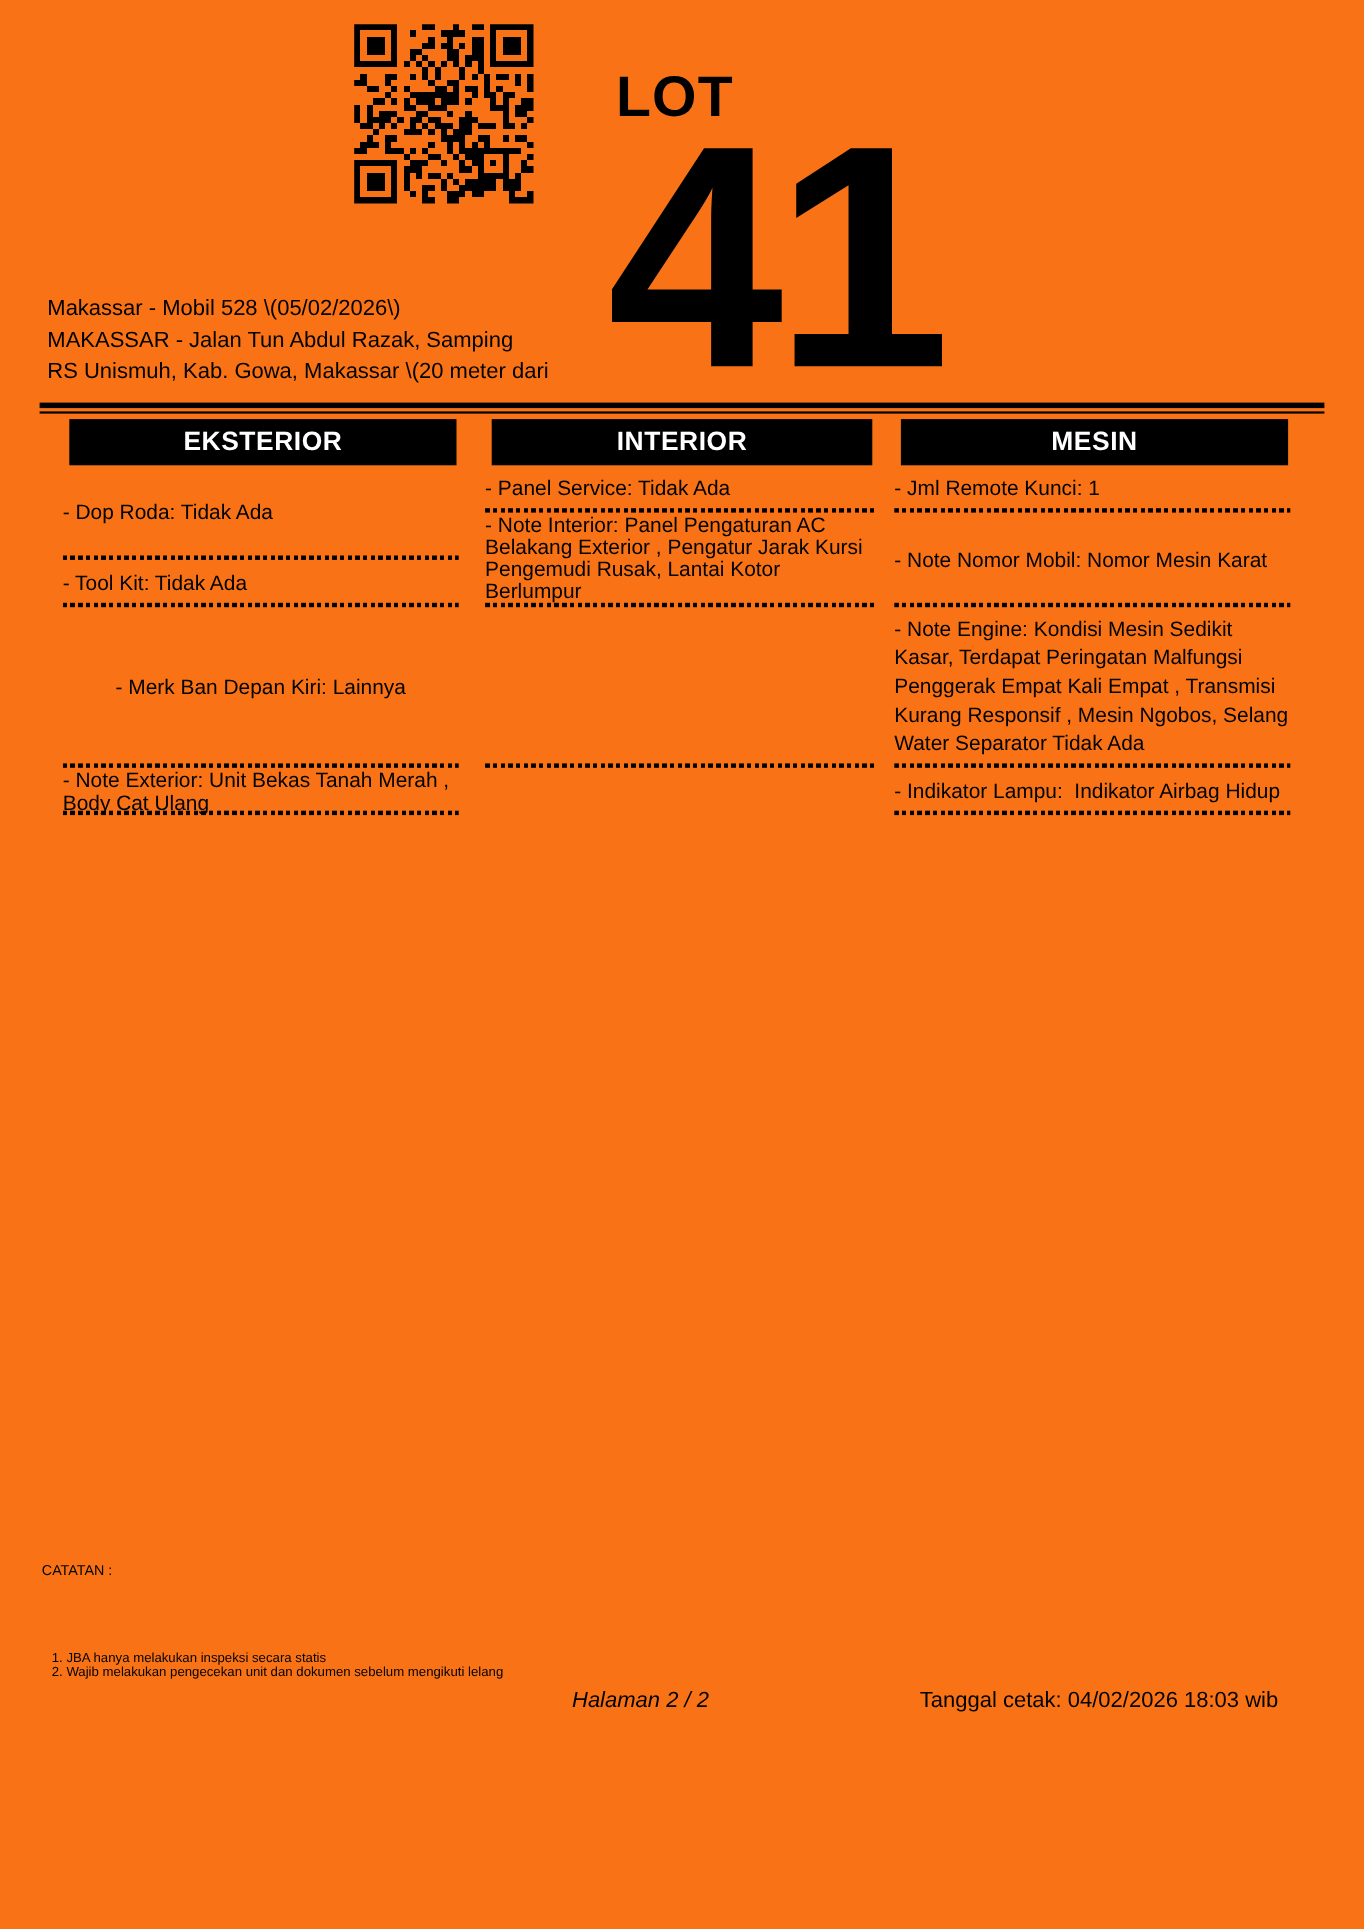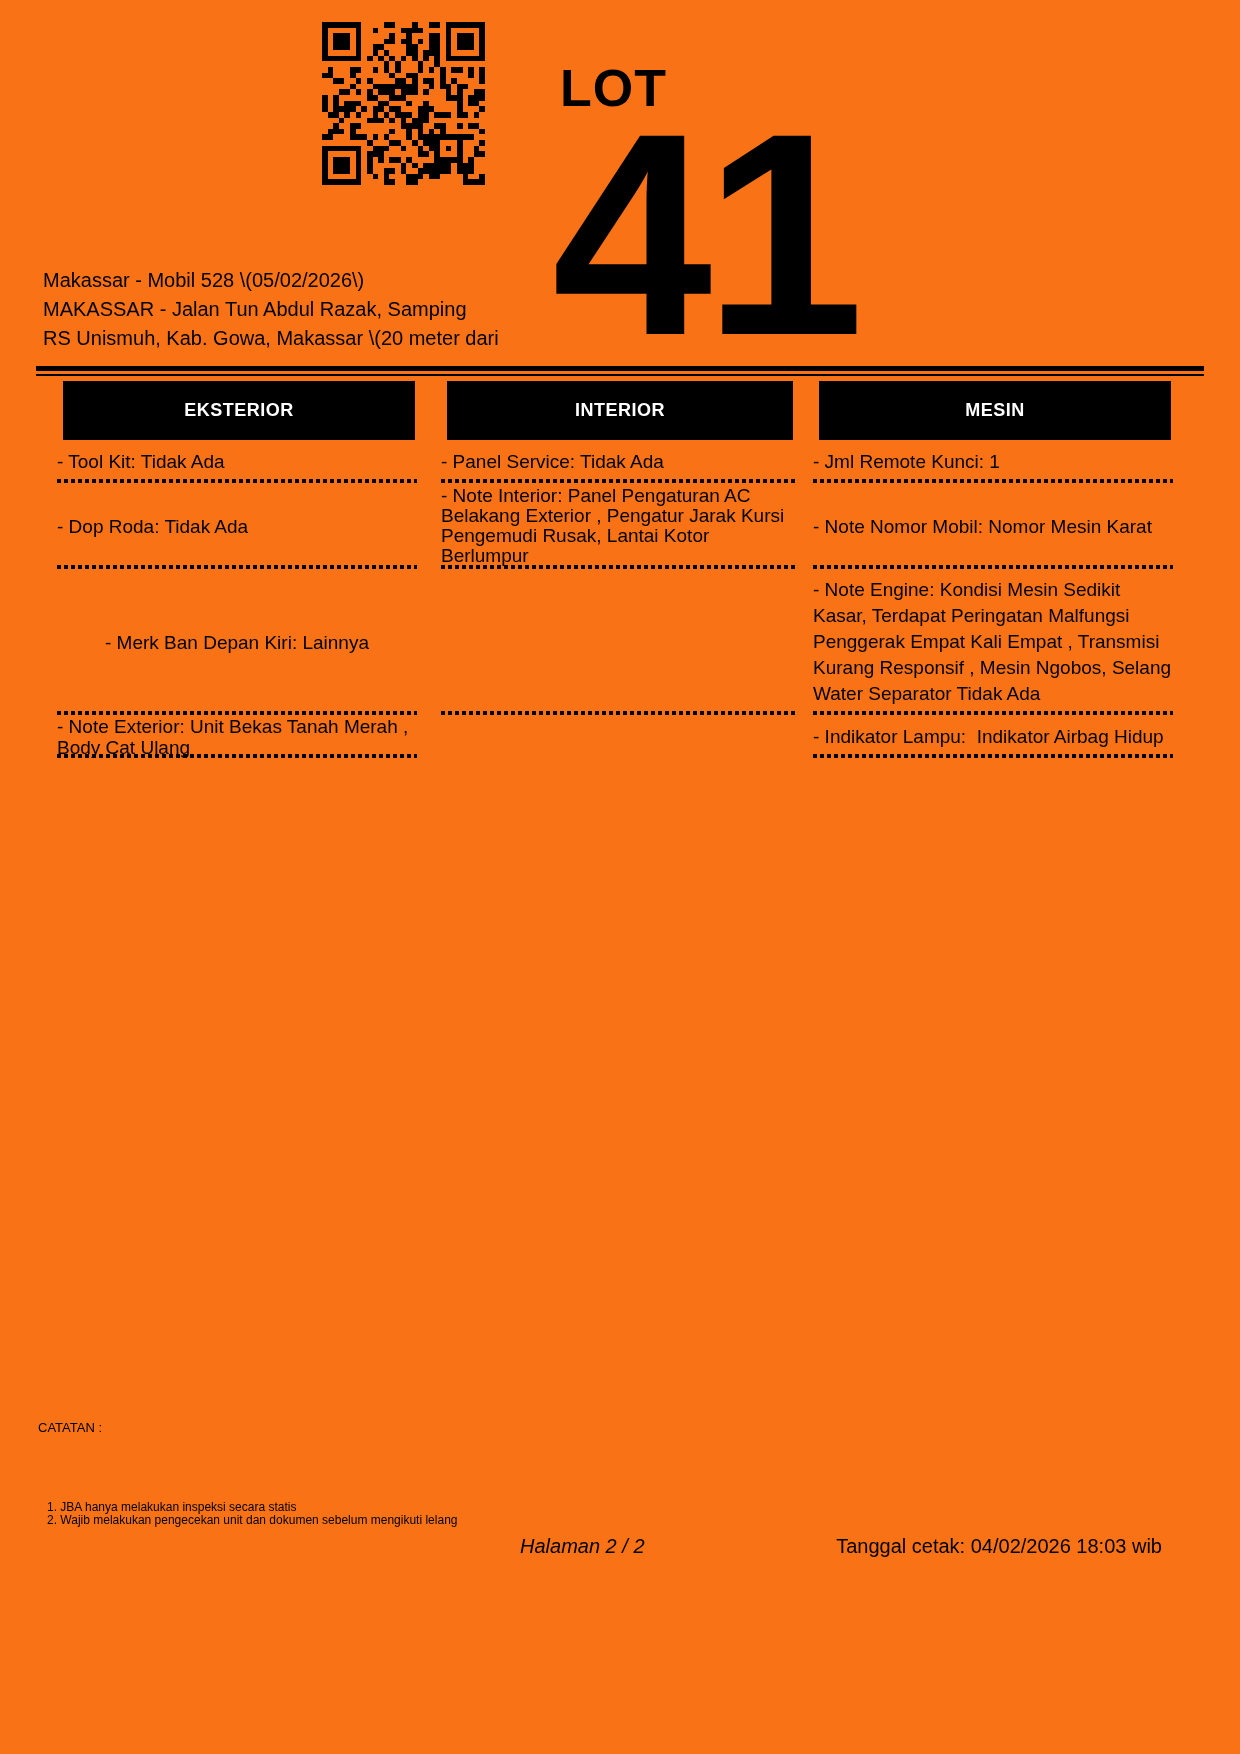--- a/index.html
+++ b/index.html
@@ -27,23 +27,23 @@
   }
   
   .sep-thick{position:absolute;left:36px;top:366px;width:1168px;height:5px;background:#000;}
   .sep-thin{position:absolute;left:36px;top:374px;width:1168px;height:2px;background:#000;}
   
   .col{position:absolute;top:381px;}
   #col-eksterior{left:57px;width:360px;}
   #col-interior{left:441px;width:354px;}
   #col-mesin{left:813px;width:360px;}
   .col-header{
-    height:59px;margin:0 2px 0 6px;background:#000;color:#fff;
+    height:42px;margin:0 2px 0 6px;background:#000;color:#fff;
     display:flex;align-items:center;justify-content:center;
-    font-size:18px;font-weight:bold;letter-spacing:0.5px;
+    font-size:24px;font-weight:bold;letter-spacing:0.5px;
   }
   .cell{
     position:relative;display:flex;align-items:center;
     font-size:19px;line-height:21px;
   }
   .cell > span{white-space:pre-wrap;}
   .cell::after{
     content:"";position:absolute;left:0;right:0;bottom:0;height:4px;
     background:repeating-linear-gradient(90deg,#000 0 4px,transparent 4px 7px);
   }
@@ -470,25 +470,25 @@
     <div>RS Unismuh, Kab. Gowa, Makassar \(20 meter dari</div>
   </div>
 
   <div class="sep-thick"></div>
   <div class="sep-thin"></div>
 
   <div class="col" id="col-eksterior">
     <div class="col-header">
       <span>EKSTERIOR</span>
     </div>
+    <div class="cell r2">
+      <span>- Dop Roda: Tidak Ada</span>
+      </div>
     <div class="cell r1">
       <span>- Tool Kit: Tidak Ada</span>
-      </div>
-    <div class="cell r2">
-      <span>- Dop Roda: Tidak Ada</span>
       </div>
     <div class="cell r3">
       <span>- Merk Ban Depan Kiri: Lainnya</span>
       </div>
     <div class="cell r4">
       <span>- Note Exterior: Unit Bekas Tanah Merah , Body Cat Ulang</span>
       </div>
   </div>
 
   <div class="col" id="col-interior">

